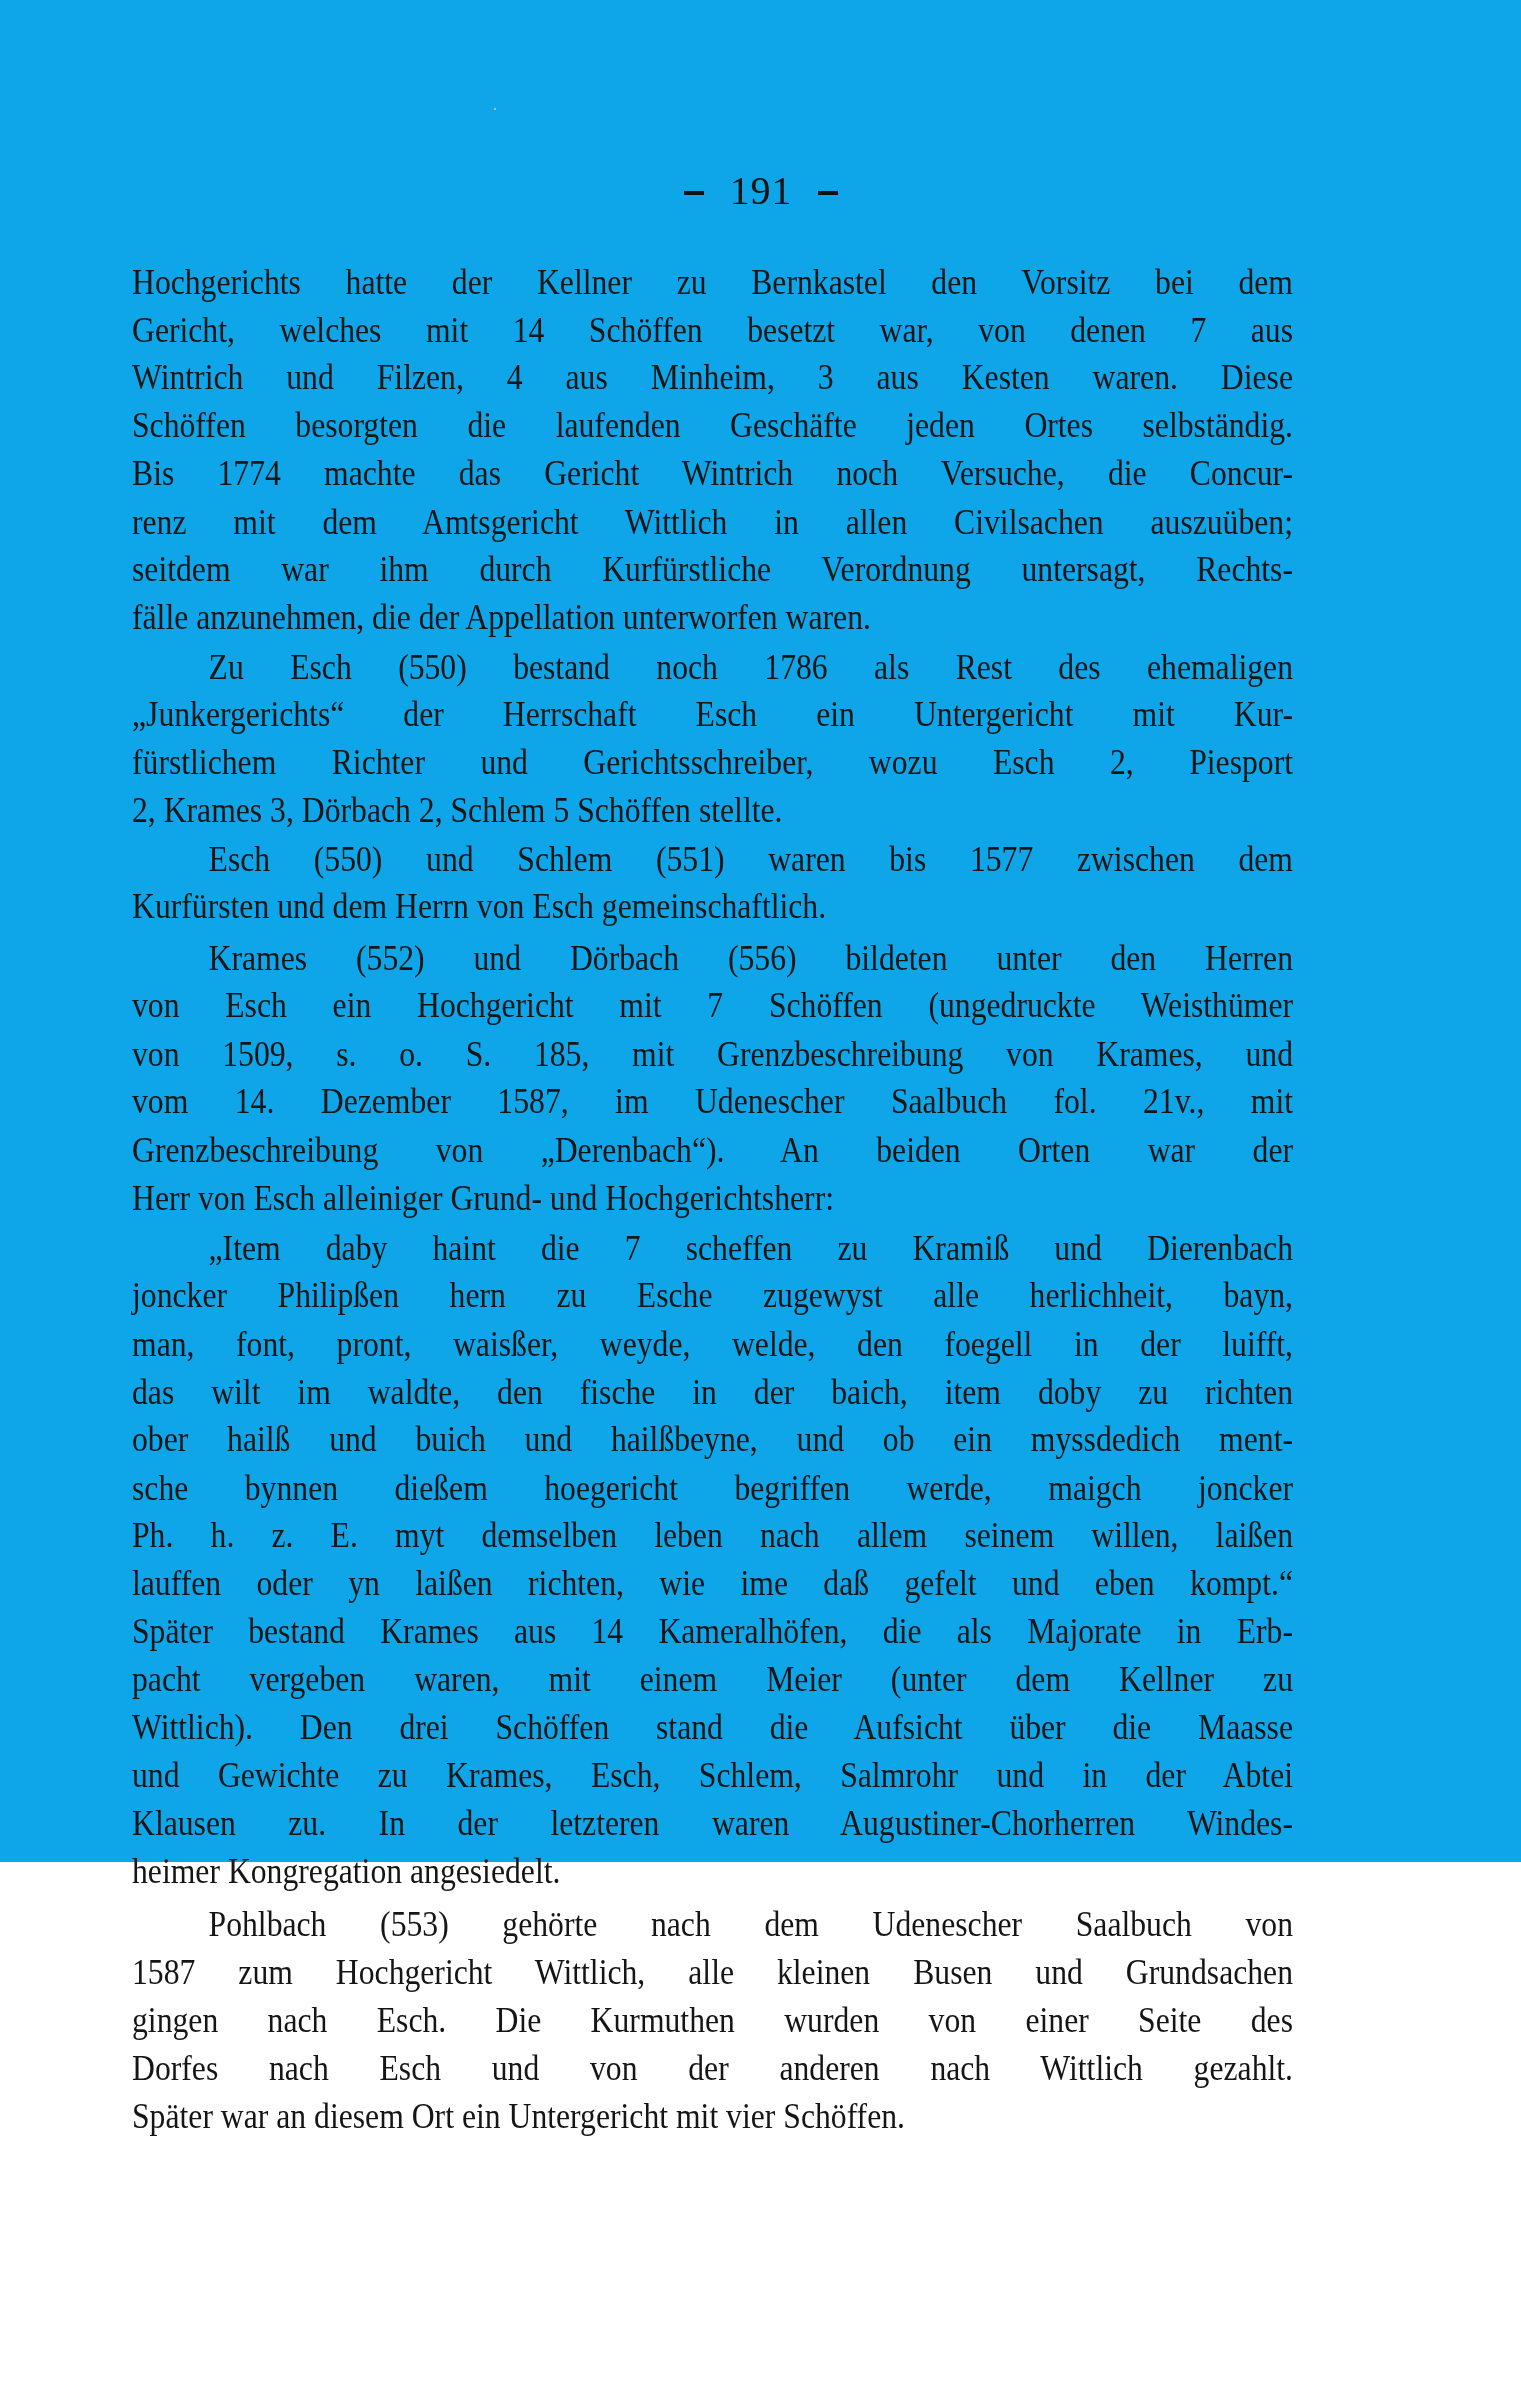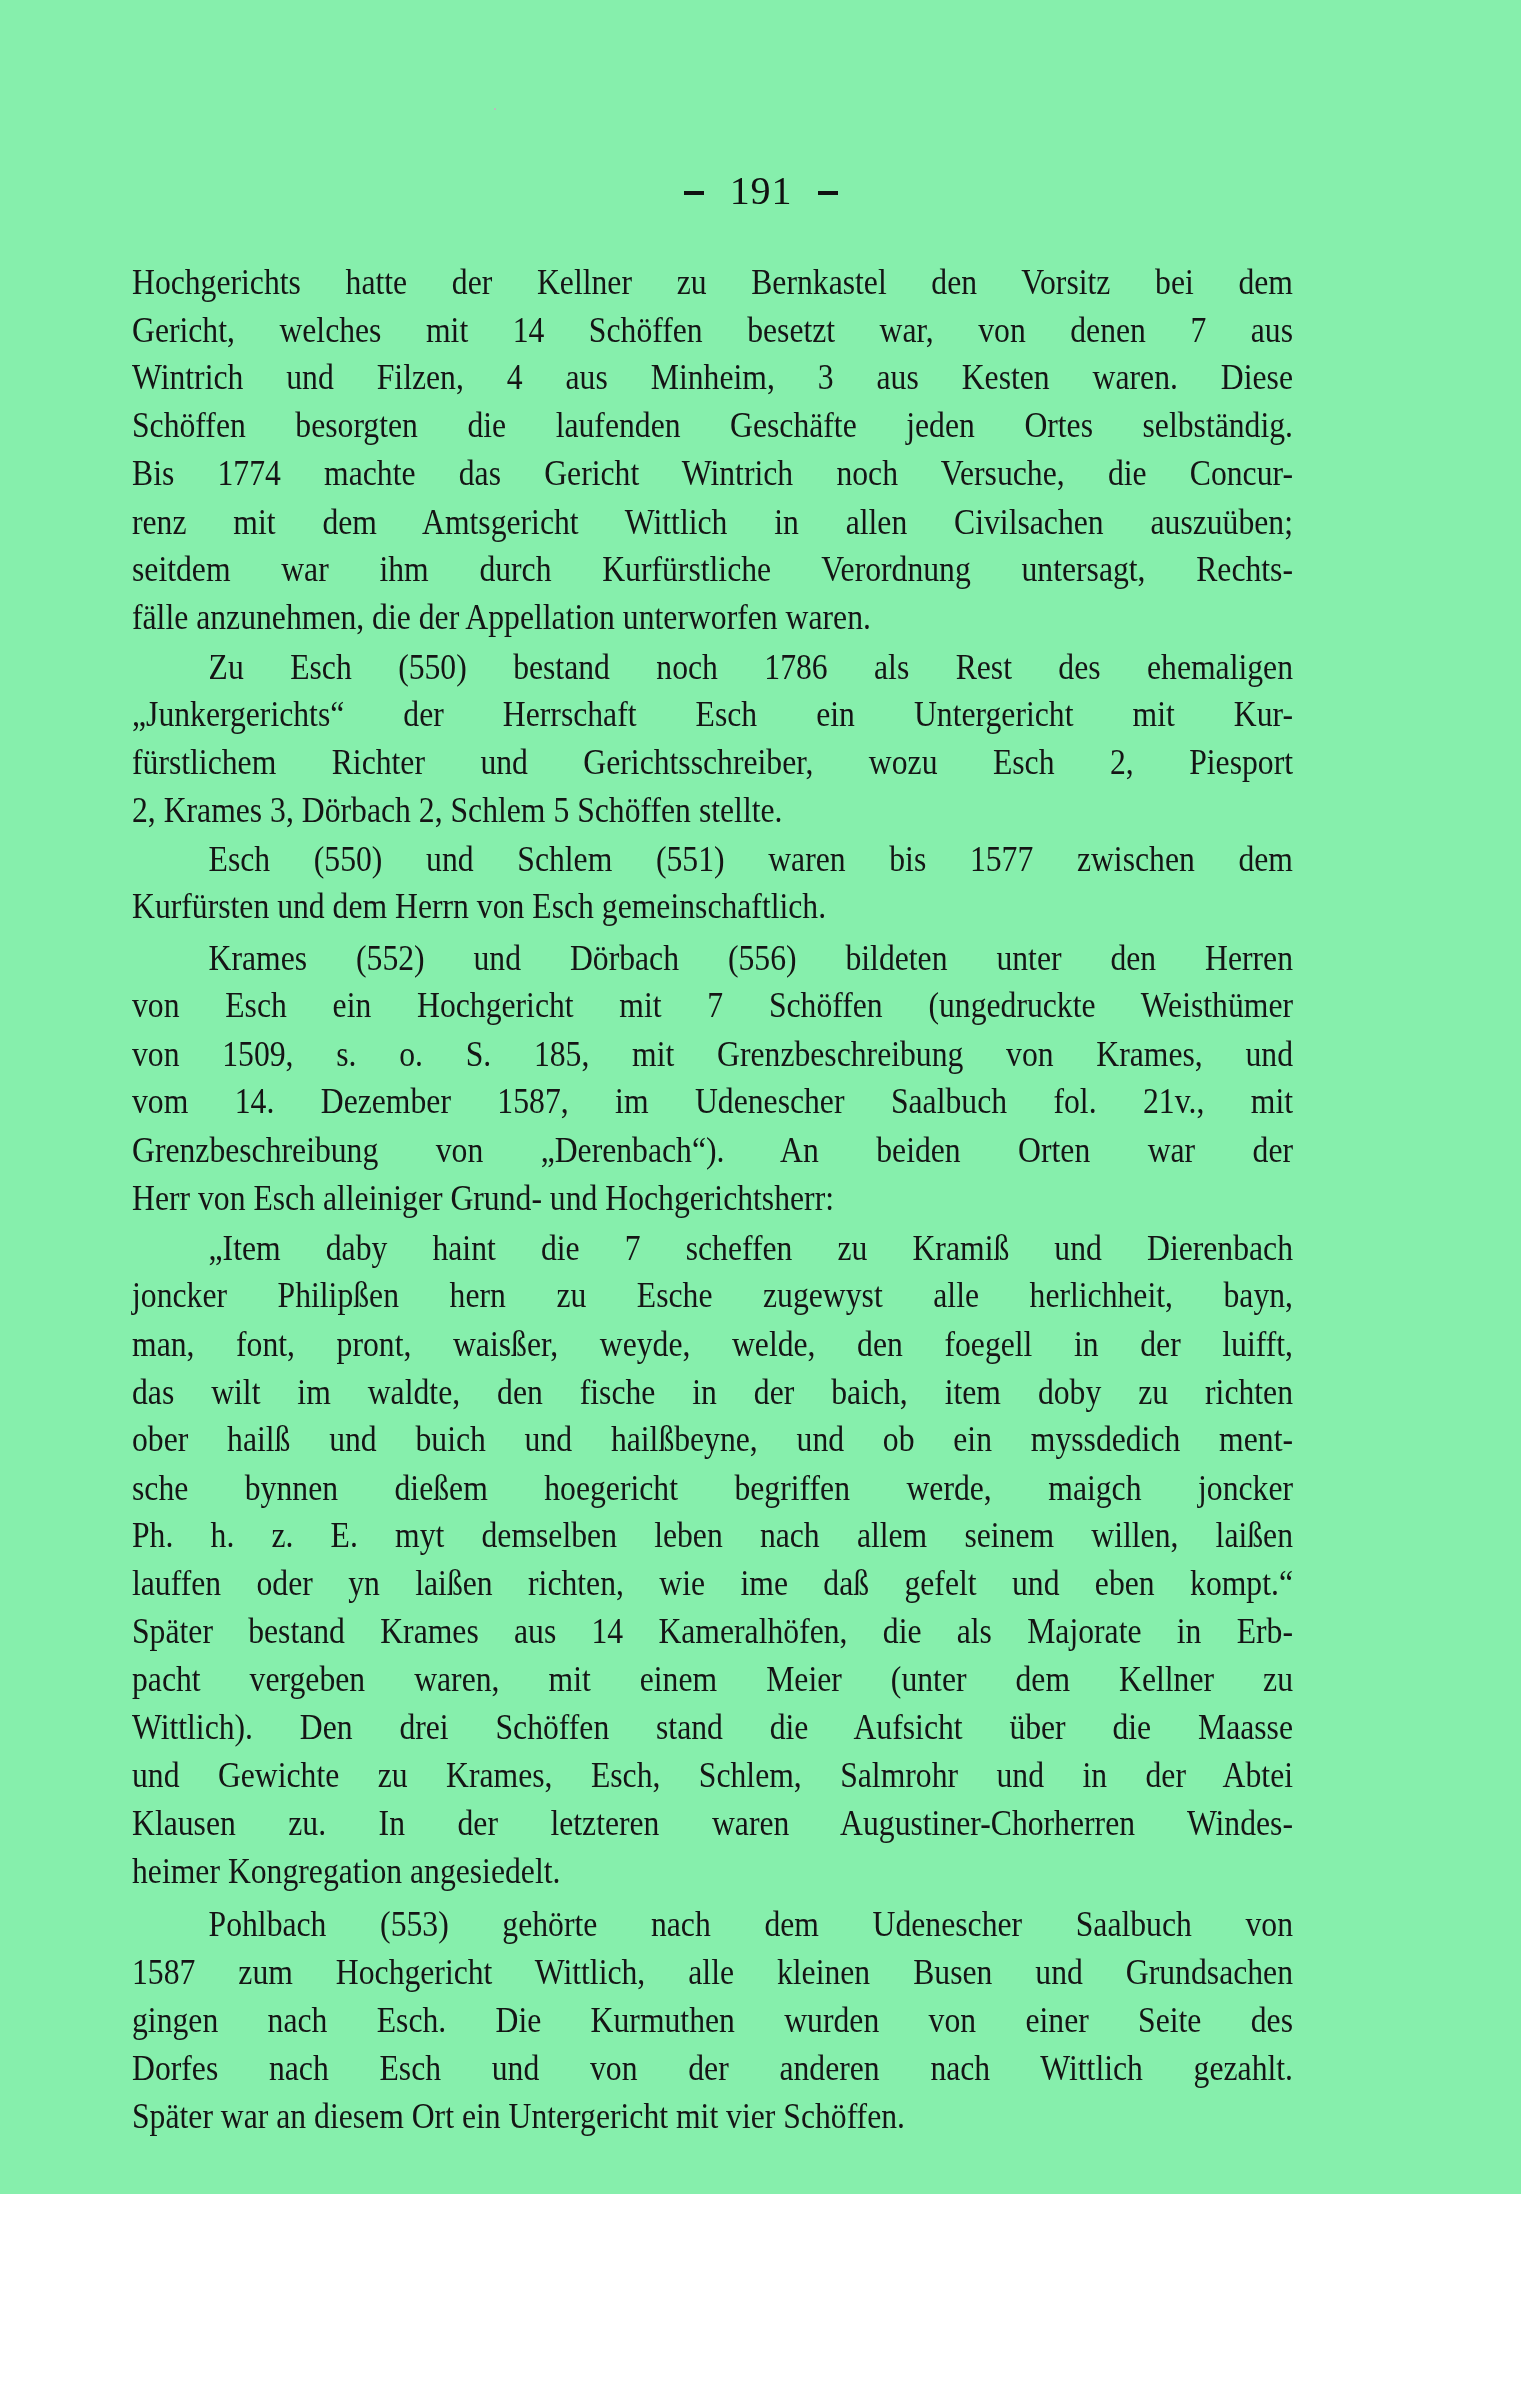--- a/index.html
+++ b/index.html
@@ -1,17 +1,17 @@
 <!DOCTYPE html>
 <html style="font-size:14.6px"><head>
 <meta charset="utf-8">
 <style>
   html, body { margin: 0; padding: 0; background: #ffffff; }
   body { width: 1522px; height: 2401px; position: relative; overflow: hidden; }
-  .page { position: absolute; left: 0; top: 0; width: 1522px; height: 2194px; background: #86efac; }
+  .page { position: absolute; left: 0; top: 0; width: 1522px; height: 1862px; background: #0ea5e9; }
   .page-number {
     position: absolute; left: 0; width: 1522px; top: 167px; text-align: center;
     font-family: "Liberation Serif", serif; font-size: 40px; color: #111; letter-spacing: 0.9px;
   }
   .page-number .dash { display: inline-block; width: 20px; height: 3.7px; background: #111; vertical-align: middle; margin: 0 26px; position: relative; top: -1.8px; }
   .body-text { position: absolute; left: 132px; top: 258px; width: 1161px; }
   .line {
     position: absolute; left: 0; width: 1161px; height: 48px;
     font-family: "Liberation Serif", serif; font-size: 36px; line-height: 48px; color: #151515;
     text-align: justify; text-align-last: justify; white-space: nowrap;

